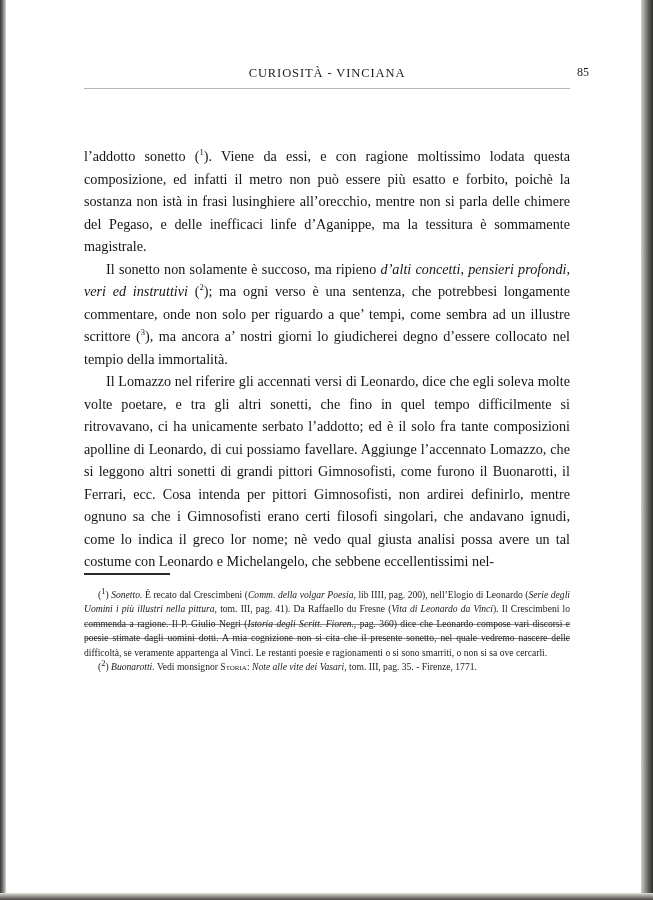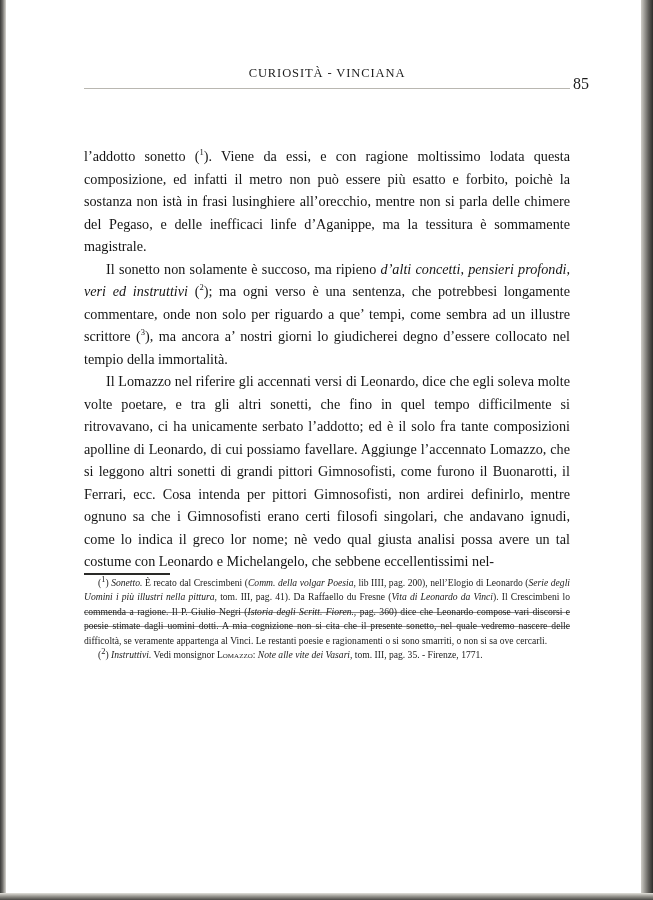--- a/index.html
+++ b/index.html
@@ -59,23 +59,23 @@
   }
   .header-title {
     font-variant: small-caps;
     font-size: 12.5px;
     letter-spacing: 0.9px;
     color: #1c1c1c;
     white-space: nowrap;
   }
   .page-number {
     position: absolute;
-    top: 75px;
+    top: 65px;
     right: 64px;
-    font-size: 16px;
+    font-size: 12px;
     color: #1c1c1c;
   }
   .header-rule {
     position: absolute;
     top: 88px;
     left: 84px;
     width: 486px;
     height: 1px;
     background: #b9b7b1;
   }
@@ -108,21 +108,21 @@
   .fn-rule {
     position: absolute;
     top: 573px;
     left: 84px;
     width: 86px;
     height: 2px;
     background: #2a2a28;
   }
   .footnotes {
     position: absolute;
-    top: 576px;
+    top: 588px;
     left: 84px;
     width: 486px;
     font-size: 9.6px;
     line-height: 14.4px;
     text-align: justify;
     color: #1a1a1a;
   }
   .footnotes p {
     margin: 0;
     text-indent: 14px;
@@ -162,17 +162,17 @@
     </div>
 
     <div class="fn-rule"></div>
 
     <div class="footnotes">
       <p style="position:relative;">
         (<sup>1</sup>) <i>Sonetto.</i> È recato dal Crescimbeni (<i>Comm. della volgar Poesia</i>, lib IIII, pag. 200), nell’Elogio di Leonardo (<i>Serie degli Uomini i più illustri nella pittura</i>, tom. III, pag. 41). Da Raffaello du Fresne (<i>Vita di Leonardo da Vinci</i>). Il Crescimbeni lo commenda a ragione. Il P. Giulio Negri (<i>Istoria degli Scritt. Fioren.</i>, pag. 360) dice che Leonardo compose vari discorsi e poesie stimate dagli uomini dotti. A mia cognizione non si cita che il presente sonetto, nel quale vedremo nascere delle difficoltà, se veramente appartenga al Vinci. Le restanti poesie e ragionamenti o si sono smarriti, o non si sa ove cercarli.
         <span class="fn-strike" style="top:36px;"></span>
         <span class="fn-strike" style="top:50px;"></span>
       </p>
-      <p>(<sup>2</sup>) <i>Instruttivi.</i> Vedi monsignor <span class="sc">Lomazzo</span>: <i>Note alle vite dei Vasari</i>, tom. III, pag. 35. - Firenze, 1771.</p>
+      <p>(<sup>2</sup>) <i>Buonarotti.</i> Vedi monsignor <span class="sc">Storia</span>: <i>Note alle vite dei Vasari</i>, tom. III, pag. 35. - Firenze, 1771.</p>
     </div>
 
   </div>
 </div>
 
 </body></html>

